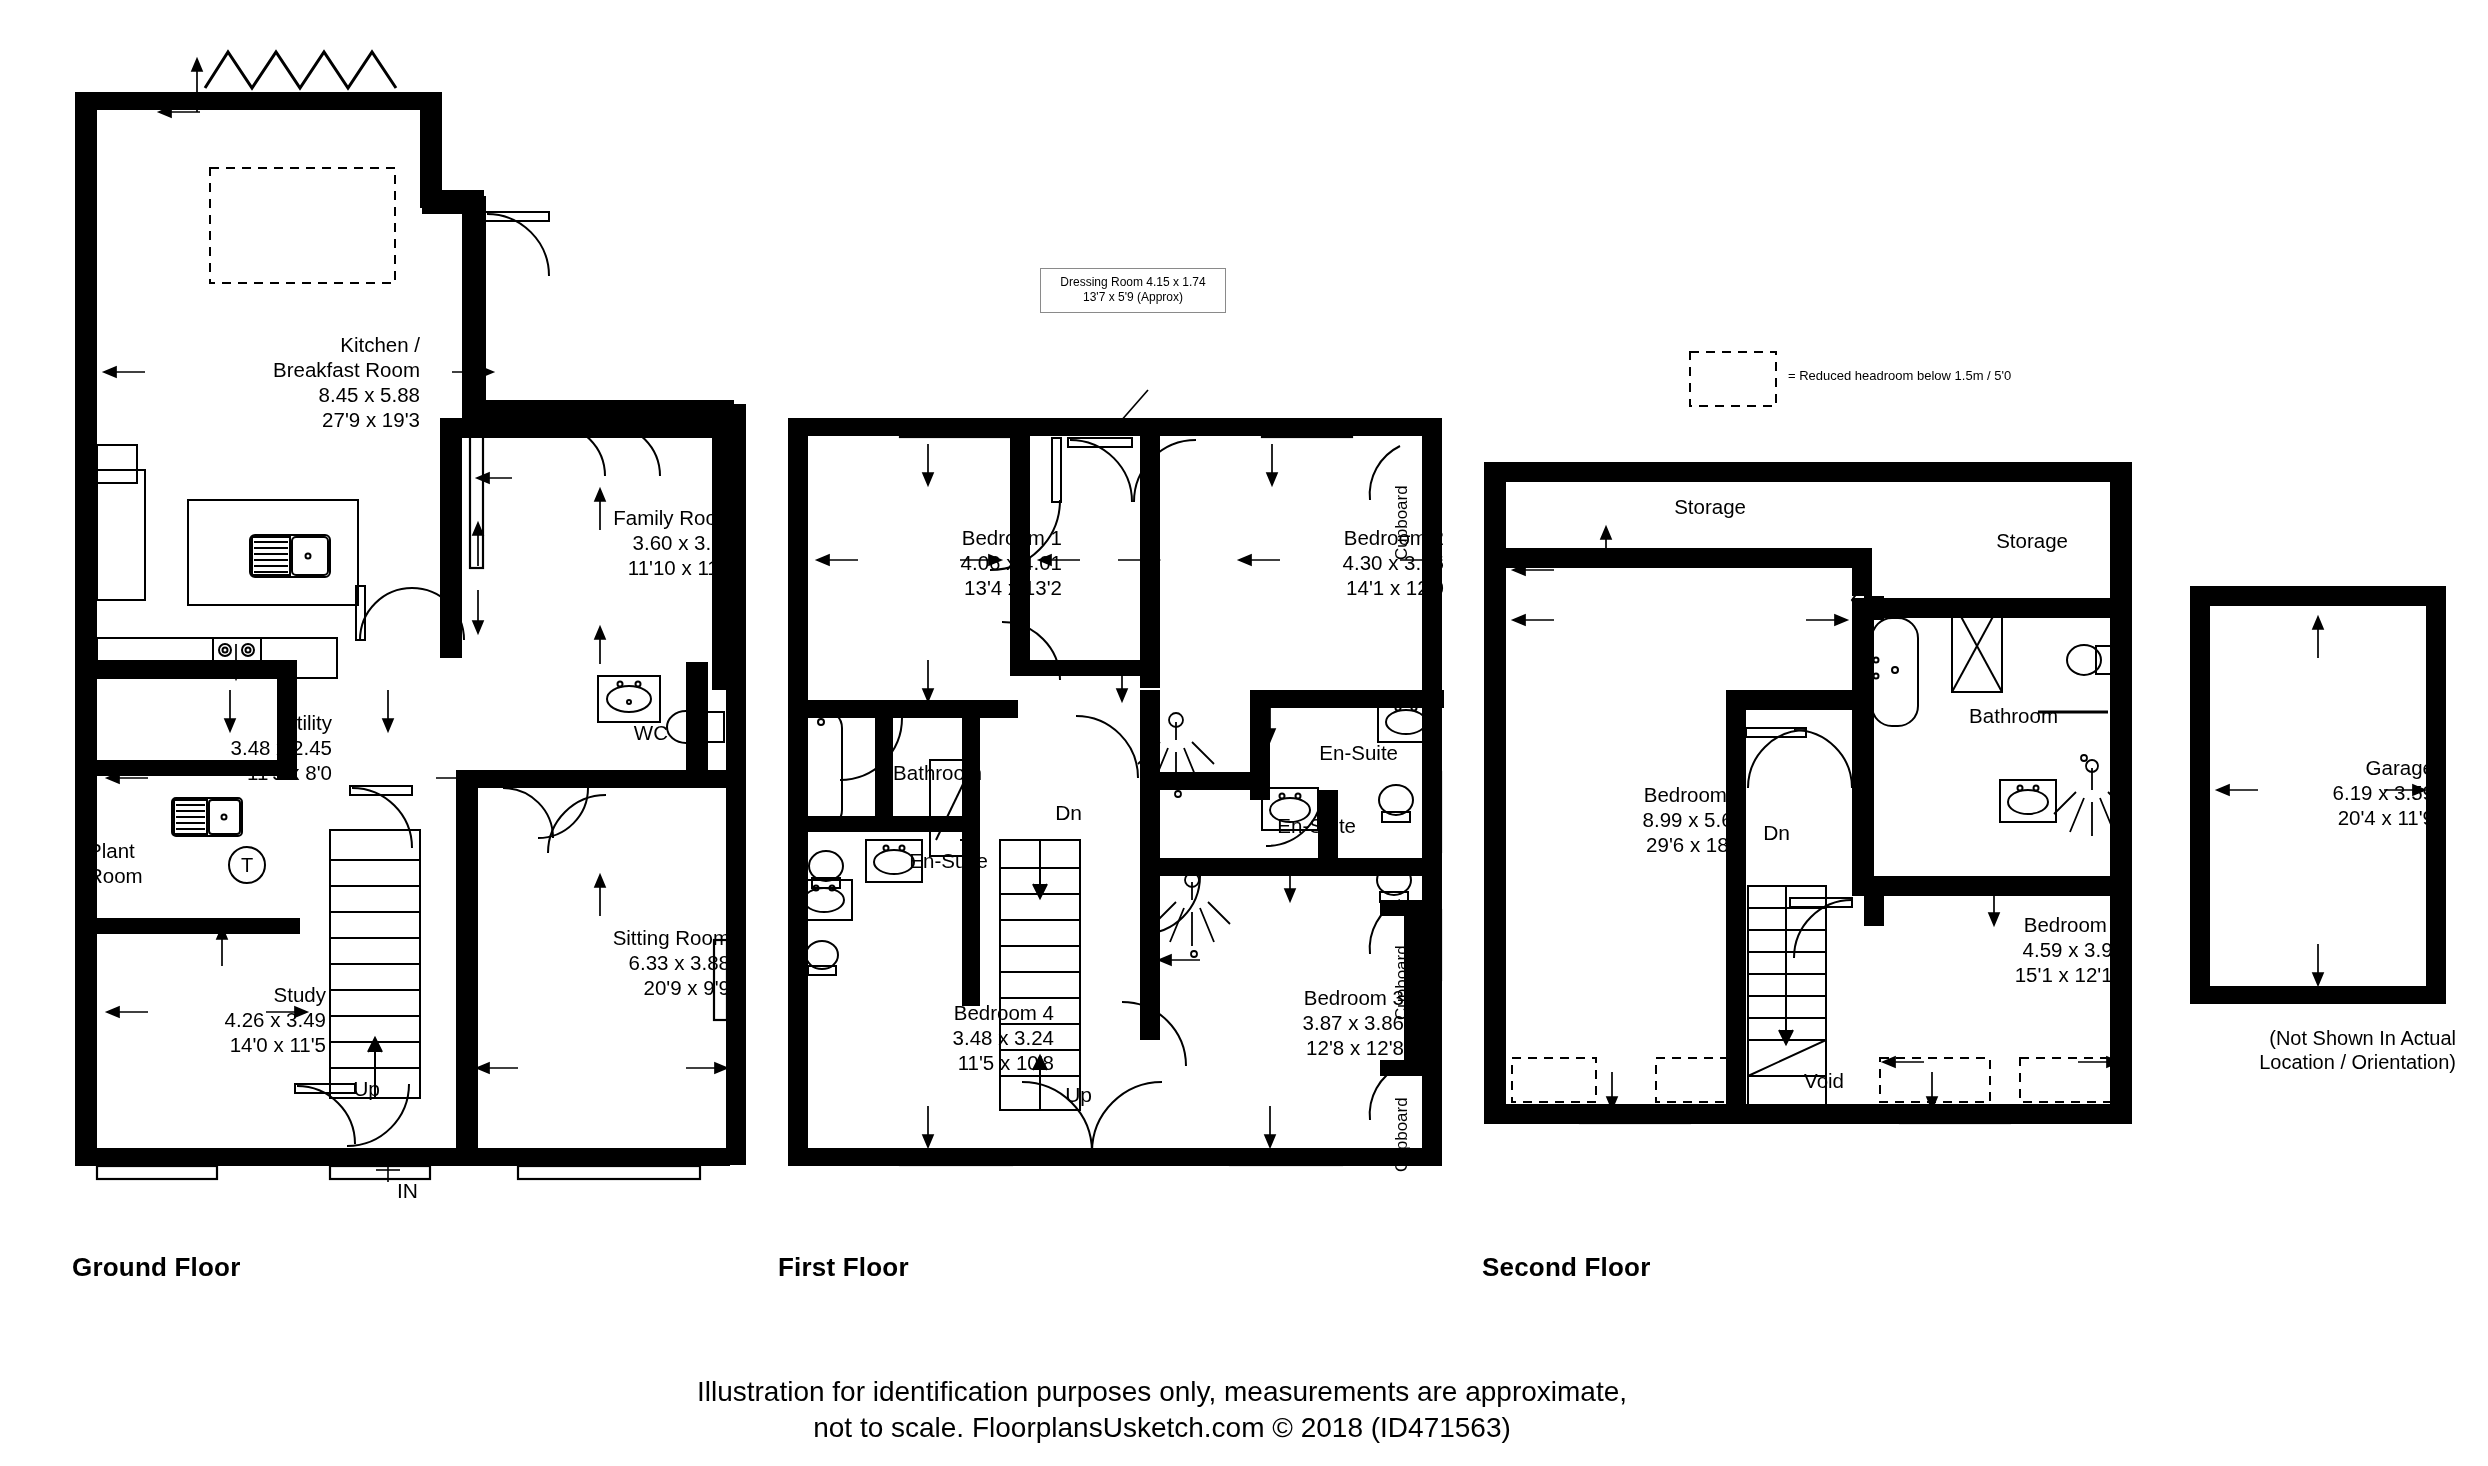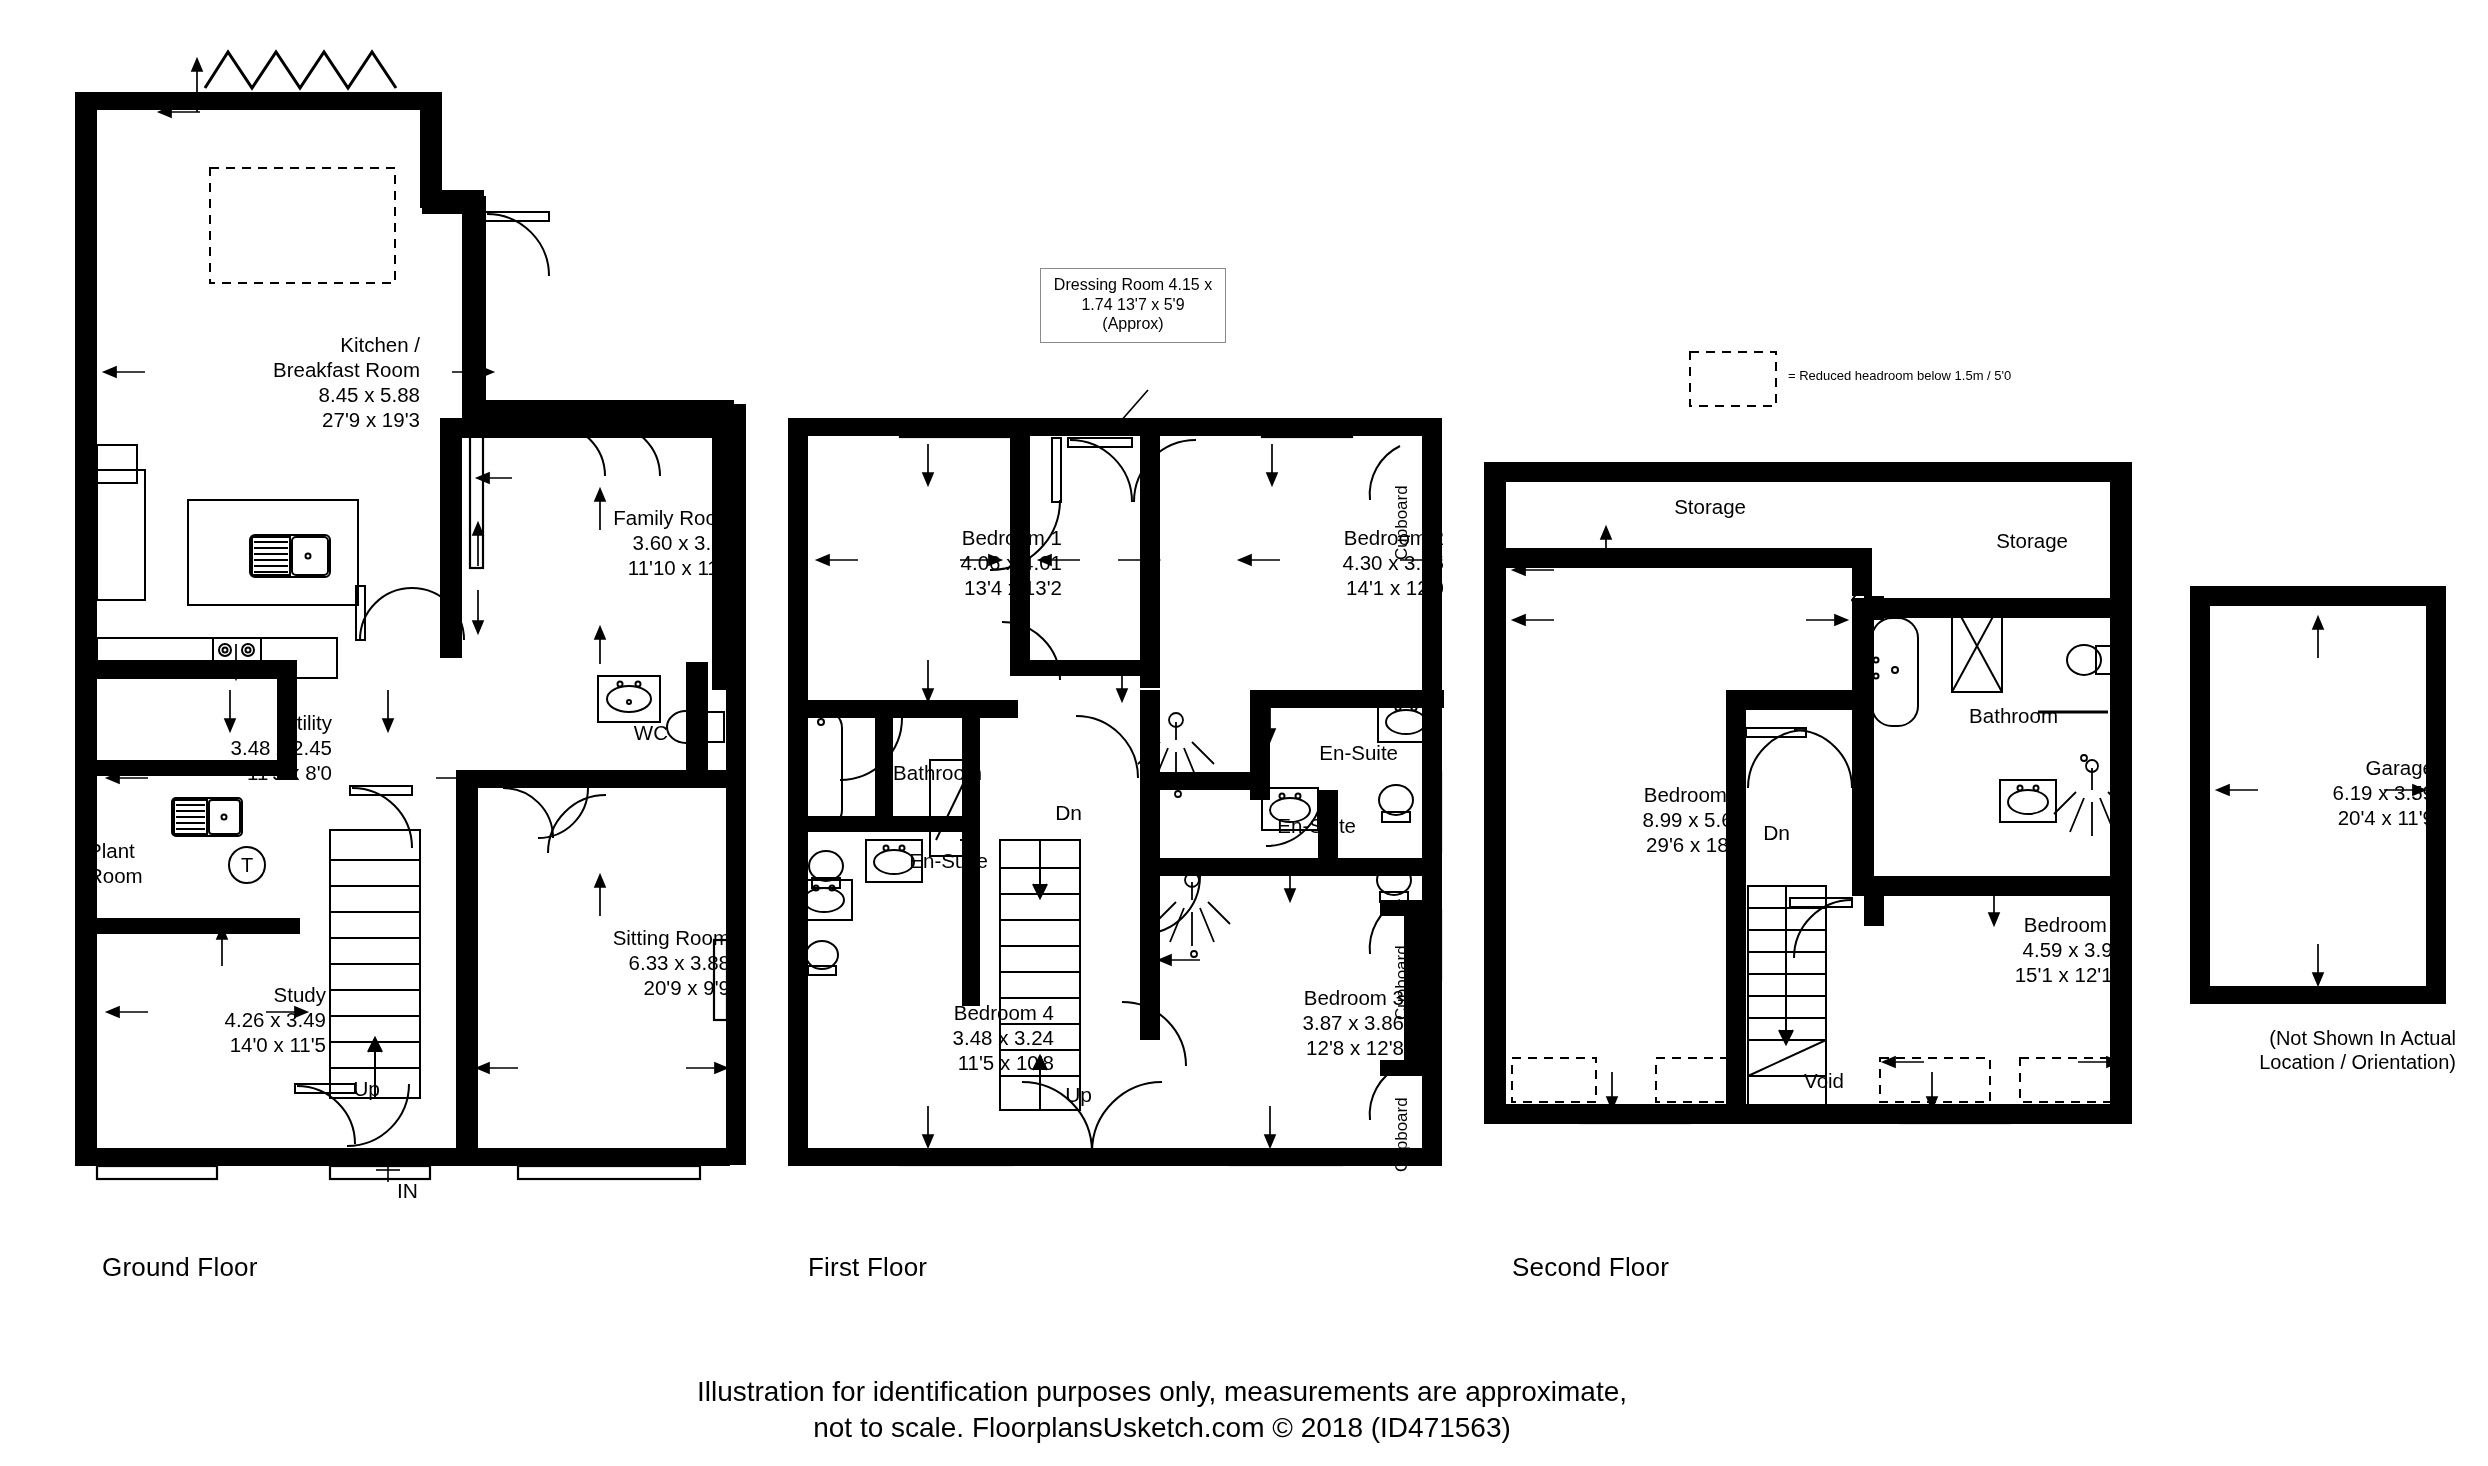--- a/index.html
+++ b/index.html
@@ -3,25 +3,25 @@
 <meta charset="utf-8">
 <style>
   html,body{margin:0;padding:0;background:#fff;}
   body{width:2488px;height:1466px;position:relative;
        font-family:"Liberation Sans","DejaVu Sans",sans-serif;color:#000;overflow:hidden;}
   .stage{position:absolute;inset:0;}
   svg{position:absolute;left:0;top:0;width:2488px;height:1466px;}
   .lbl{position:absolute;text-align:right;line-height:1.22;white-space:pre;
        font-size:20px;color:#000;}
   .lbl.rm{font-size:20.5px;}
-  .floor-title{position:absolute;font-size:26px;font-weight:normal;letter-spacing:.2px;margin-left:30px;}
+  .floor-title{position:absolute;font-size:26px;font-weight:bold;letter-spacing:.2px;}
   .footer{position:absolute;left:18px;width:2288px;text-align:center;font-size:28px;line-height:1.45;}
   .legend-txt{position:absolute;font-size:13px;}
   .callout{position:absolute;border:1.6px solid #8a8a8a;background:#fff;
-           text-align:center;font-size:16px;line-height:1.22;padding:6px 10px 8px;}
+           text-align:center;font-size:12px;line-height:1.22;padding:6px 10px 8px;}
   .vert{position:absolute;font-size:17px;writing-mode:vertical-rl;transform:rotate(180deg);}
   .tcirc{position:absolute;width:34px;height:34px;border:2px solid #000;border-radius:50%;
          font-size:20px;display:flex;align-items:center;justify-content:center;}
 </style>
 </head>
 <body>
 
 <div class="stage">
 
 <svg viewBox="0 0 2488 1466">

